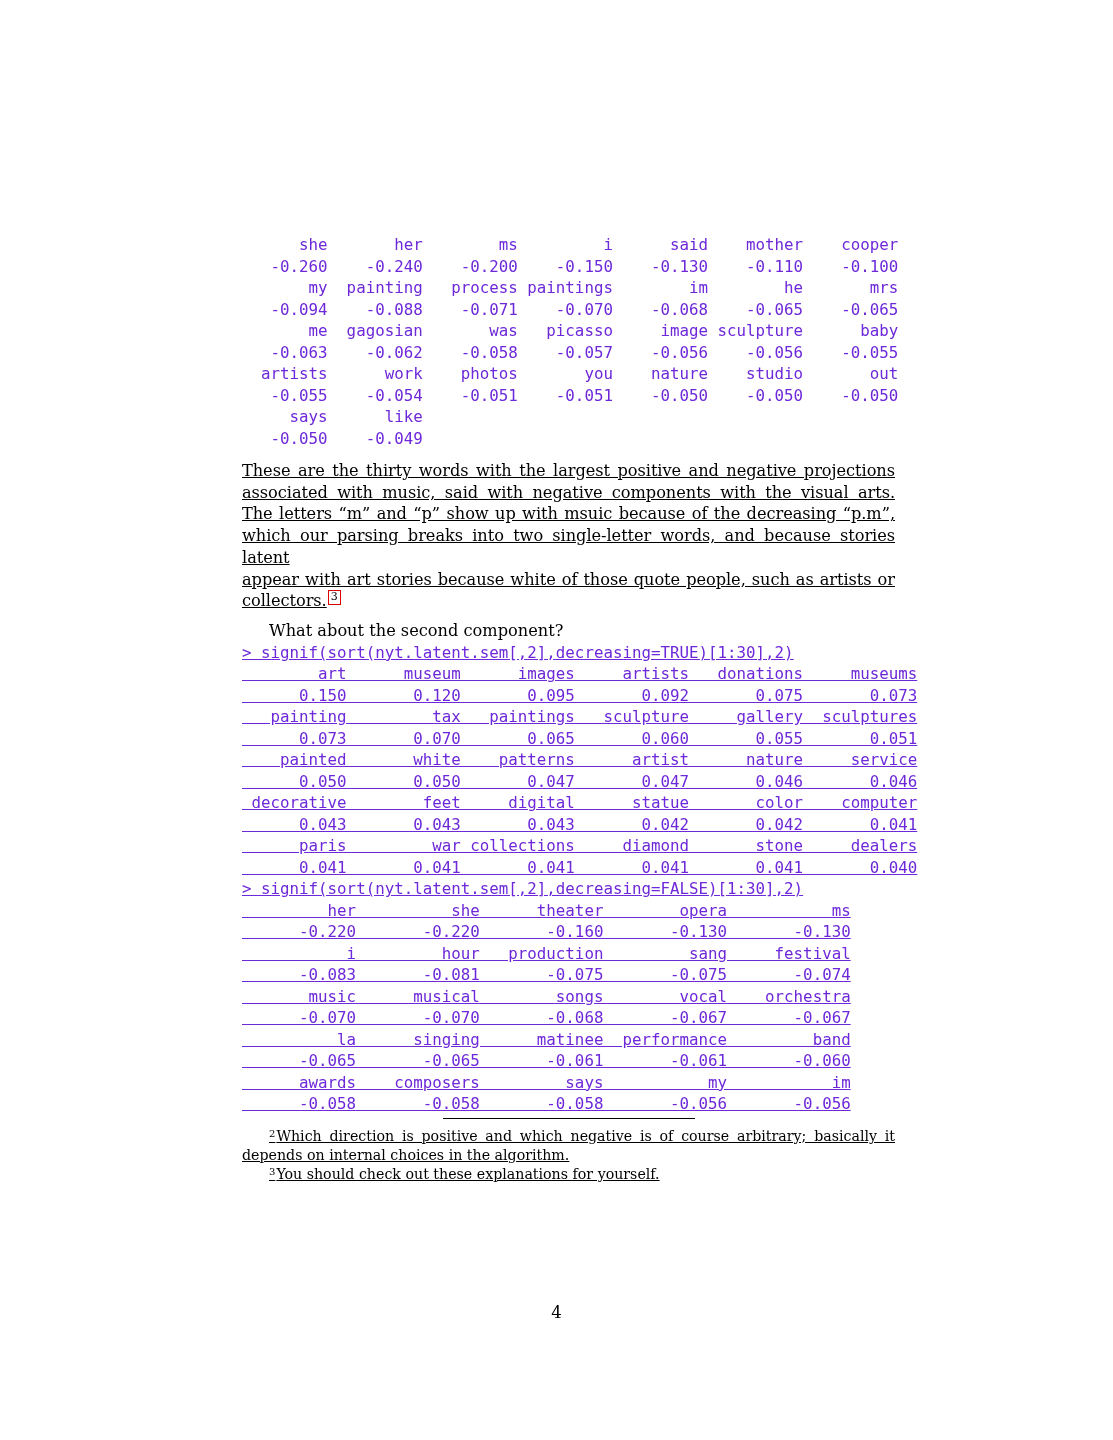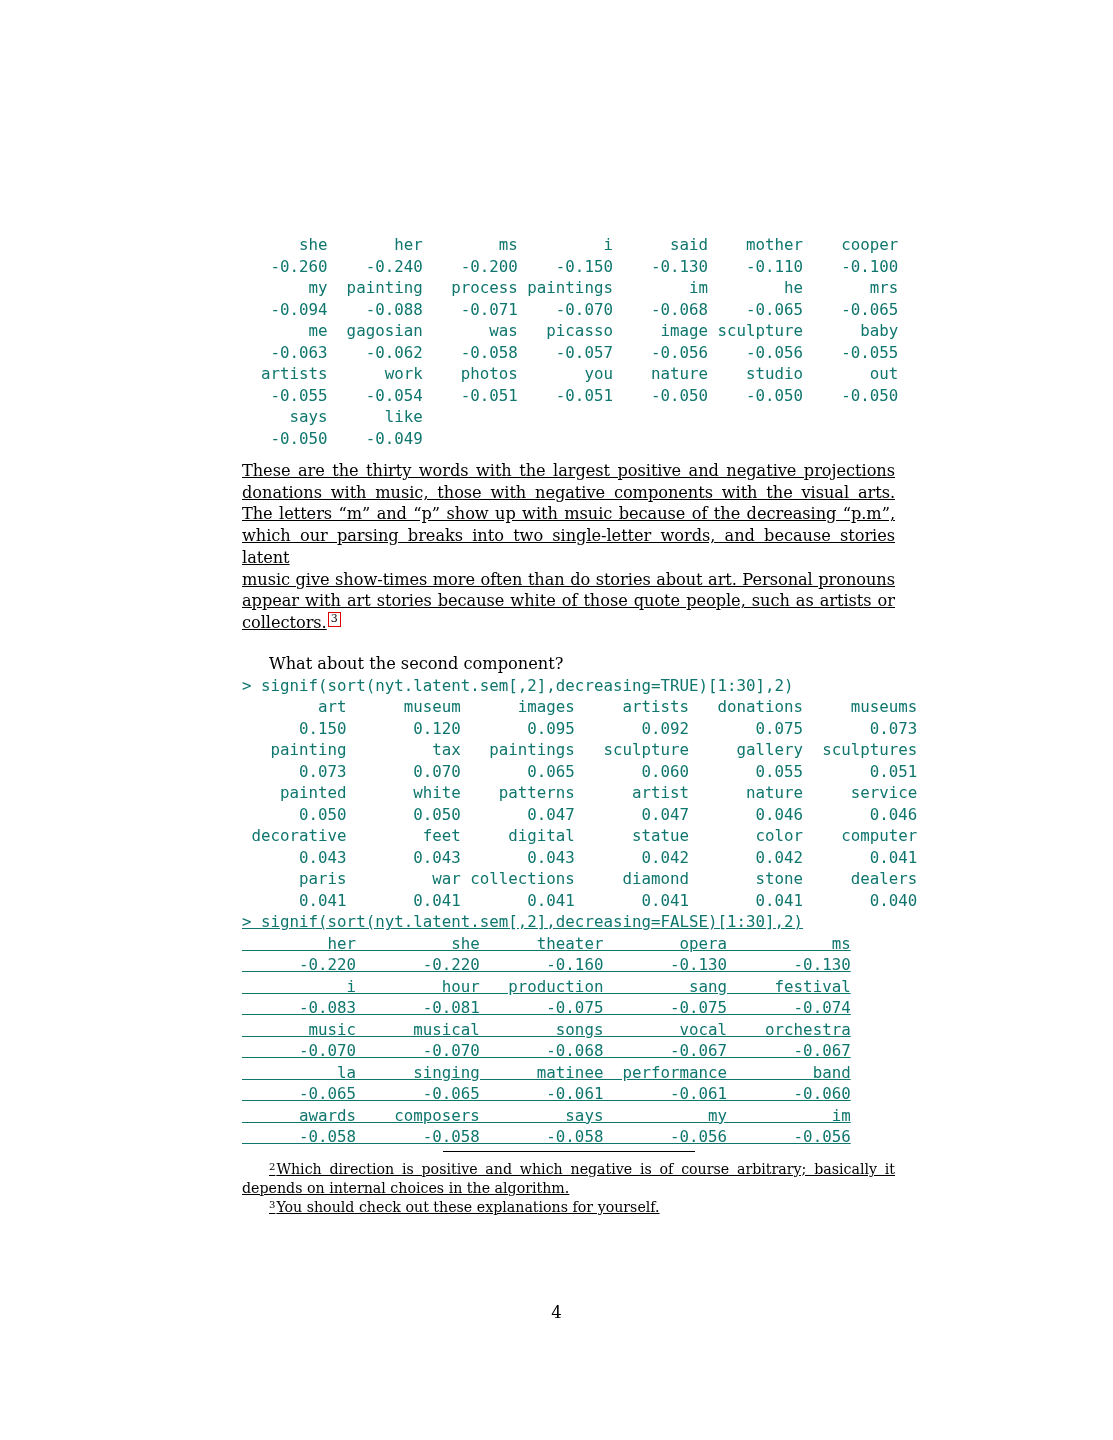--- a/index.html
+++ b/index.html
@@ -20,46 +20,46 @@
     position: absolute;
     left: 242px;
     top: 234px;
     width: 653px;
   }
   pre.rcode {
     margin: 0;
     font-family: "DejaVu Sans Mono", monospace;
     font-size: 15.8px;
     line-height: 21.5px;
-    color: #0f766e;
+    color: #6d28d9;
     white-space: pre;
   }
   .para {
     margin-top: 11px;
     width: 653px;
     font-size: 16.2px;
     line-height: 21.7px;
     letter-spacing: -0.05px;
   }
   .pline {
     text-align: justify;
     text-align-last: justify;
     text-decoration: underline;
   }
   .pline.last {
     text-align: left;
     text-align-last: left;
   }
   .question {
-    margin-top: 19px;
+    margin-top: 8px;
     font-size: 16.2px;
     line-height: 22px;
     text-indent: 27px;
   }
-  .block2 { margin-top: 17px; }
+  .block2 { margin-top: 17px; text-decoration: underline; }
   .block3 { margin-top: 6px; text-decoration: underline; }
   .fnmark {
     display: inline-block;
     border: 1.5px solid #e00000;
     font-size: 11px;
     line-height: 12px;
     padding: 0 2px 1px 2px;
     position: relative;
     top: -6px;
     margin-left: 1px;
@@ -110,24 +110,23 @@
    -0.094    -0.088    -0.071    -0.070    -0.068    -0.065    -0.065
        me  gagosian       was   picasso     image sculpture      baby
    -0.063    -0.062    -0.058    -0.057    -0.056    -0.056    -0.055
   artists      work    photos       you    nature    studio       out
    -0.055    -0.054    -0.051    -0.051    -0.050    -0.050    -0.050
      says      like
    -0.050    -0.049</pre>
 
     <div class="para">
         <div class="pline">These are the thirty words with the largest positive and negative projections</div>
-        <div class="pline">donations with music, those with negative components with the visual arts.</div>
+        <div class="pline">associated with music, said with negative components with the visual arts.</div>
         <div class="pline">The letters “m” and “p” show up with msuic because of the decreasing “p.m”,</div>
         <div class="pline">which our parsing breaks into two single-letter words, and because stories latent</div>
-        <div class="pline">music give show-times more often than do stories about art. Personal pronouns</div>
         <div class="pline">appear with art stories because white of those quote people, such as artists or</div>
         <div class="pline last">collectors.<span class="fnmark">3</span></div>
       </div>
 
     <div class="question">What about the second component?</div>
 
     <pre class="rcode block2">&gt; signif(sort(nyt.latent.sem[,2],decreasing=TRUE)[1:30],2)
         art      museum      images     artists   donations     museums
       0.150       0.120       0.095       0.092       0.075       0.073
    painting         tax   paintings   sculpture     gallery  sculptures

